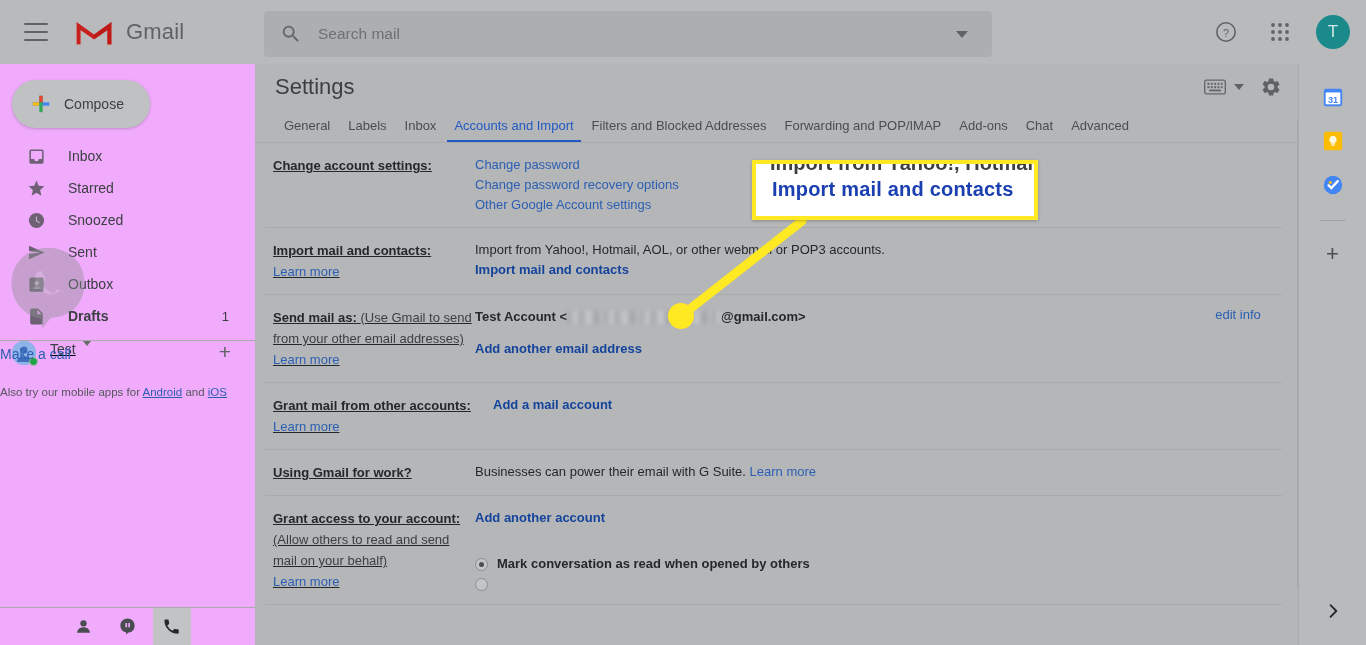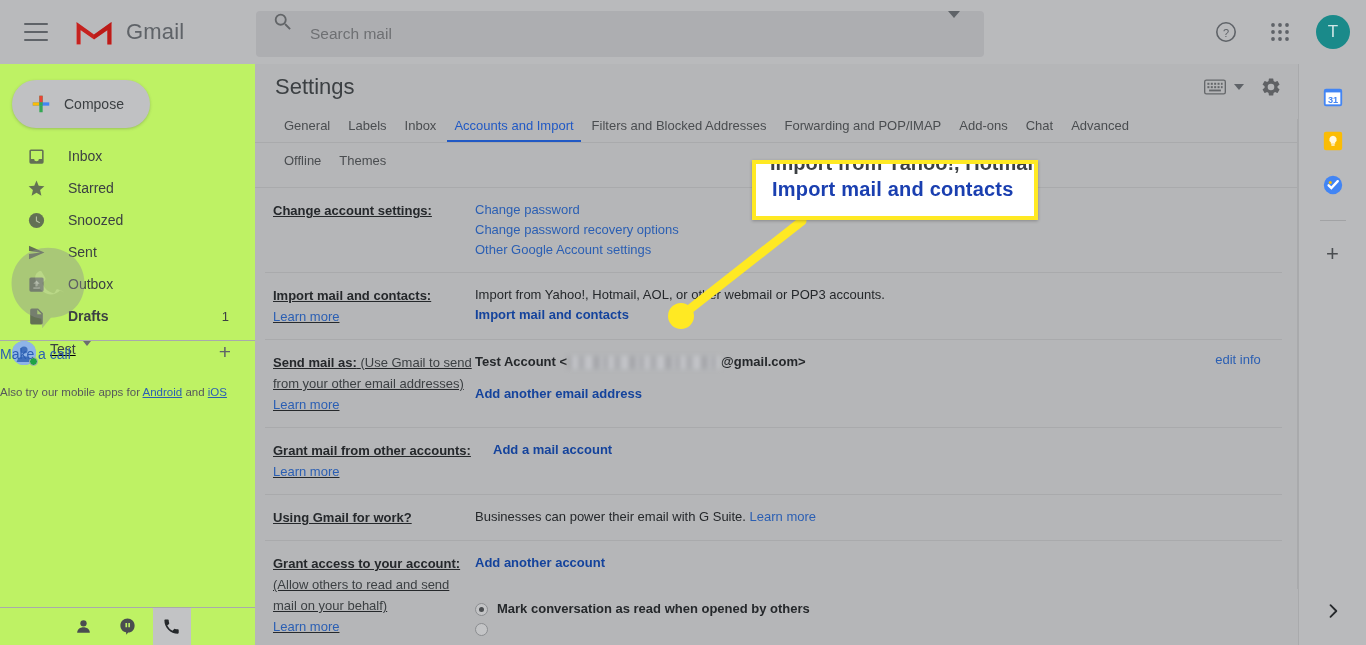--- a/index.html
+++ b/index.html
@@ -29,25 +29,25 @@
   .hamburger i { display: block; height: 2px; background: #5f6368; border-radius: 1px; }
   .gmail-logo-wrap {
     display: flex; align-items: center; margin-left: 26px; cursor: pointer;
   }
   .gmail-m { width: 40px; height: 30px; }
   .gmail-word {
     font-size: 22px; color: #5f6368; margin-left: 12px;
     letter-spacing: .2px;
   }
   .searchbar {
-    position: absolute; left: 256px; top: 11px;
+    position: absolute; left: 264px; top: 11px;
     width: 728px; height: 46px;
     background: #adaeb1;
     border-radius: 4px;
-    display: flex; 
+    display: flex; align-items: center;
   }
   .search-ico { margin-left: 16px; width: 22px; height: 22px; opacity: .75; }
   .search-input {
     flex: 1; border: 0; background: transparent; outline: none;
     font-family: "Liberation Sans", sans-serif;
     font-size: 15.5px; color: #3c4043; margin-left: 16px;
   }
   .search-input::placeholder { color: #6e7073; }
   .search-caret {
     width: 0; height: 0; margin-right: 24px;
@@ -63,21 +63,21 @@
     width: 34px; height: 34px; border-radius: 50%;
     background: #1a8a8a;
     color: #cfe6e6; font-size: 17px;
     display: flex; align-items: center; justify-content: center;
     cursor: pointer; margin-left: 2px;
   }
 
   
   .leftnav {
     position: absolute; top: 64px; left: 0; width: 255px; height: 581px;
-    background: #bef264;
+    background: #f0abfc;
   }
   .compose {
     margin: 16px 0 0 12px;
     width: 138px; height: 48px;
     border-radius: 24px;
     background: #c0c1c3;
     box-shadow: 0 1px 3px rgba(60,64,67,.28);
     display: flex; align-items: center; cursor: pointer;
   }
   .compose-label { font-size: 14px; color: #3c4043; margin-left: 12px; }
@@ -507,24 +507,20 @@
       <div class="stab">General</div>
       <div class="stab">Labels</div>
       <div class="stab">Inbox</div>
       <div class="stab selected">Accounts and Import</div>
       <div class="stab">Filters and Blocked Addresses</div>
       <div class="stab">Forwarding and POP/IMAP</div>
       <div class="stab">Add-ons</div>
       <div class="stab">Chat</div>
       <div class="stab">Advanced</div>
     </div>
-    <div class="tabsrow-2">
-      <div class="stab">Offline</div>
-      <div class="stab">Themes</div>
-    </div>
 
     <div class="settings-body">
 
       <div class="srow">
         <div class="scol-label">Change account settings:</div>
         <div class="scol-content">
           <span class="lnk blk">Change password</span>
           <span class="lnk blk">Change password recovery options</span>
           <span class="lnk blk">Other Google Account settings</span>
         </div>

